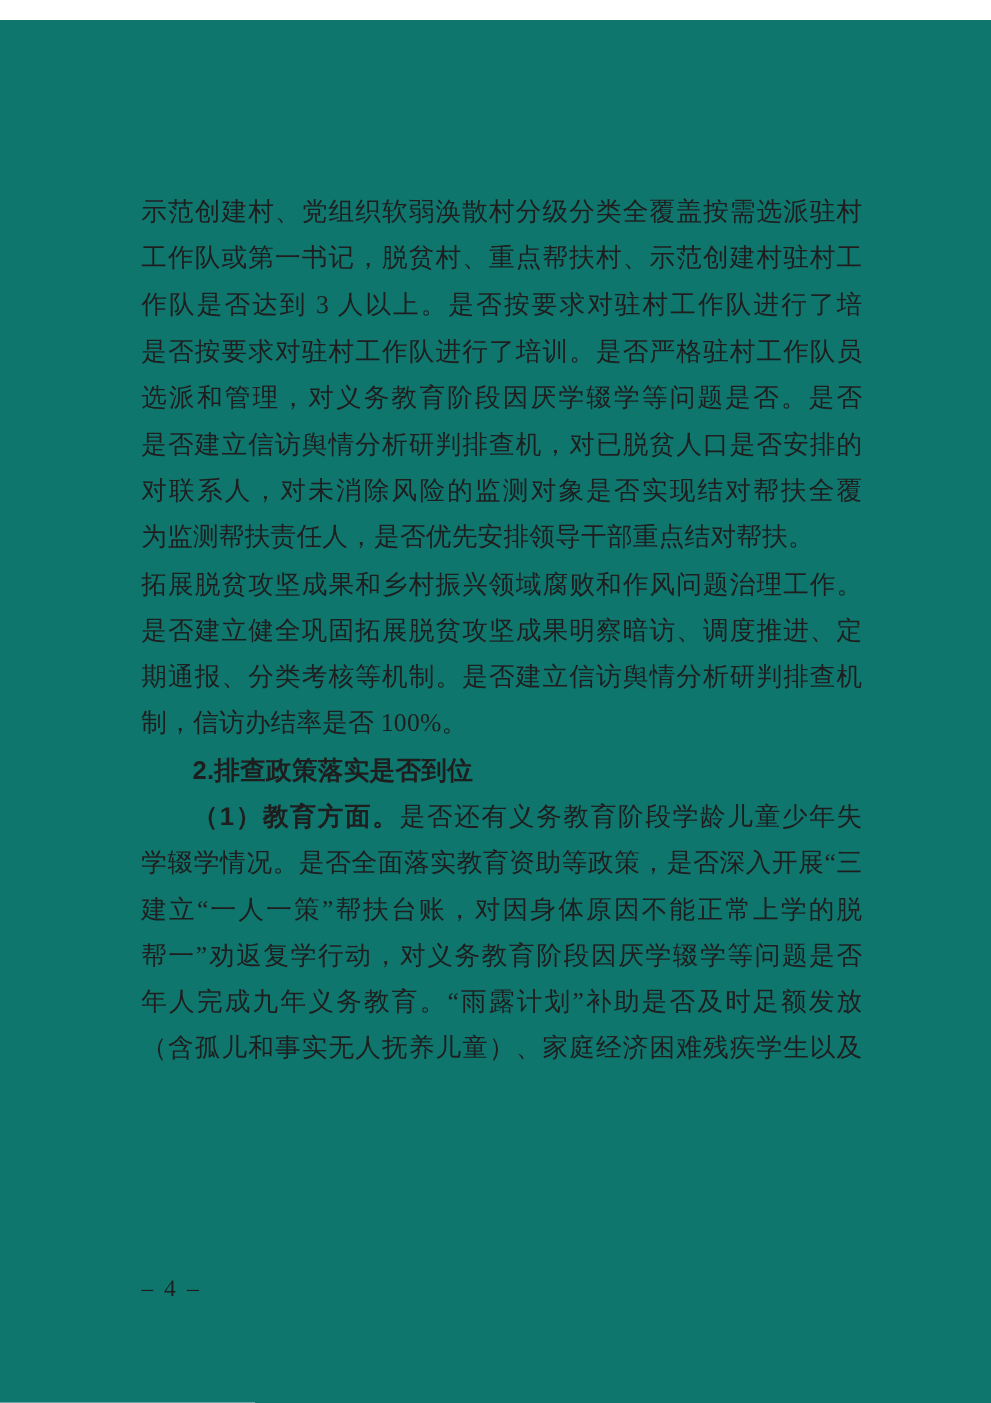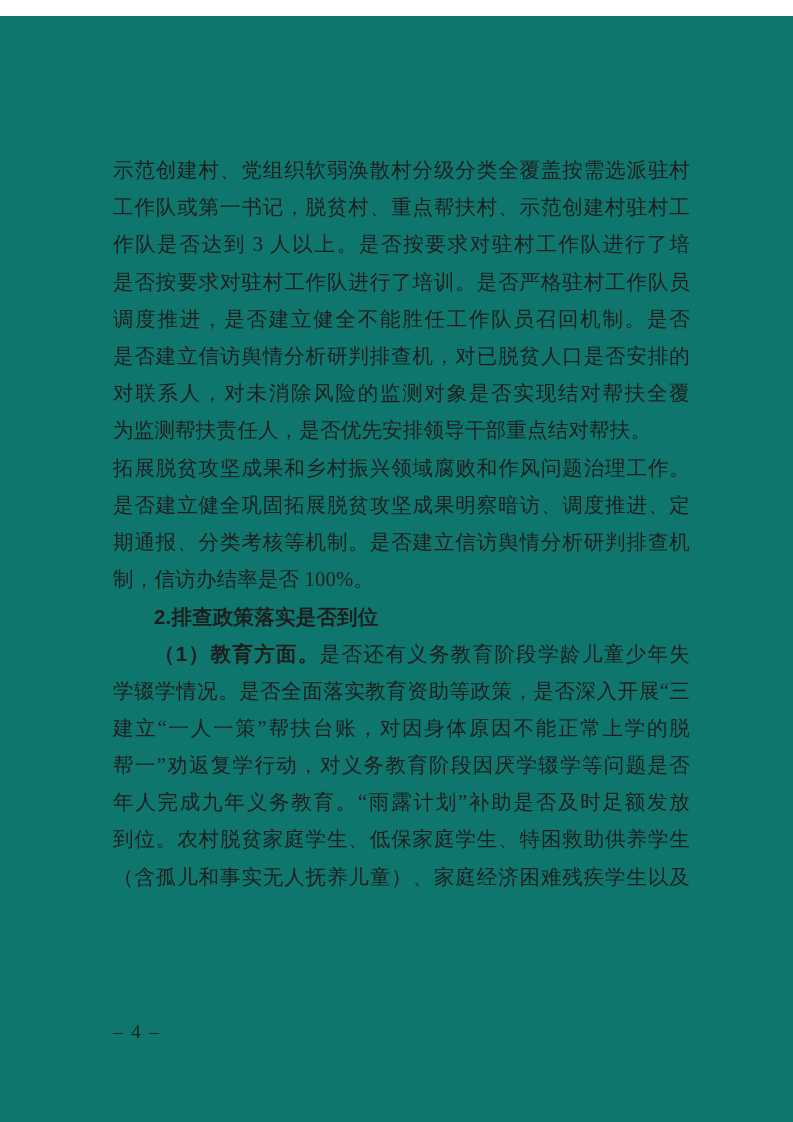--- a/index.html
+++ b/index.html
@@ -53,40 +53,39 @@
 </head>
 <body>
 
 <div class="page">
   <main class="doc-body">
       <section>
         <div class="line fill"><span class="song">示范创建村、党组织软弱涣散村分级分类全覆盖按需选派驻村</span></div>
         <div class="line fill"><span class="song">工作队或第一书记，脱贫村、重点帮扶村、示范创建村驻村工</span></div>
         <div class="line fill"><span class="song">作队是否达到 3 人以上。是否按要求对驻村工作队进行了培训。</span></div>
         <div class="line fill"><span class="song">是否按要求对驻村工作队进行了培训。是否严格驻村工作队员</span></div>
-        <div class="line fill"><span class="song">调度推进，是否建立健全不能胜任工作队员召回机制。是否</span></div>
+        <div class="line fill"><span class="song">选派和管理，对义务教育阶段因厌学辍学等问题是否。是否</span></div>
         <div class="line fill"><span class="song">是否建立信访舆情分析研判排查机，对已脱贫人口是否安排的结</span></div>
         <div class="line fill"><span class="song">对联系人，对未消除风险的监测对象是否实现结对帮扶全覆盖，</span></div>
         <div class="line"><span class="song">为监测帮扶责任人，是否优先安排领导干部重点结对帮扶。</span></div>
       </section>
       <section>
         <div class="line fill"><span class="song">拓展脱贫攻坚成果和乡村振兴领域腐败和作风问题治理工作。</span></div>
         <div class="line fill"><span class="song">是否建立健全巩固拓展脱贫攻坚成果明察暗访、调度推进、定</span></div>
         <div class="line fill"><span class="song">期通报、分类考核等机制。是否建立信访舆情分析研判排查机</span></div>
         <div class="line"><span class="song">制，信访办结率是否 100%。</span></div>
       </section>
       <section>
         <div class="line indent"><span class="hei">2.排查政策落实是否到位</span></div>
       </section>
       <section>
         <div class="line fill indent"><span class="hei">（1）教育方面。</span><span class="song">是否还有义务教育阶段学龄儿童少年失</span></div>
         <div class="line fill"><span class="song">学辍学情况。是否全面落实教育资助等政策，是否深入开展“三</span></div>
         <div class="line fill"><span class="song">建立“一人一策”帮扶台账，对因身体原因不能正常上学的脱</span></div>
         <div class="line fill"><span class="song">帮一”劝返复学行动，对义务教育阶段因厌学辍学等问题是否</span></div>
         <div class="line fill"><span class="song">年人完成九年义务教育。“雨露计划”补助是否及时足额发放</span></div>
-        <div class="line fill"><span class="song">到位。农村脱贫家庭学生、低保家庭学生、特困救助供养学生</span></div>
         <div class="line fill"><span class="song">（含孤儿和事实无人抚养儿童）、家庭经济困难残疾学生以及</span></div>
       </section>
     </main>
   <footer class="page-footer">
     <span>– 4 –</span>
   </footer>
 </div>
 
 </body></html>

